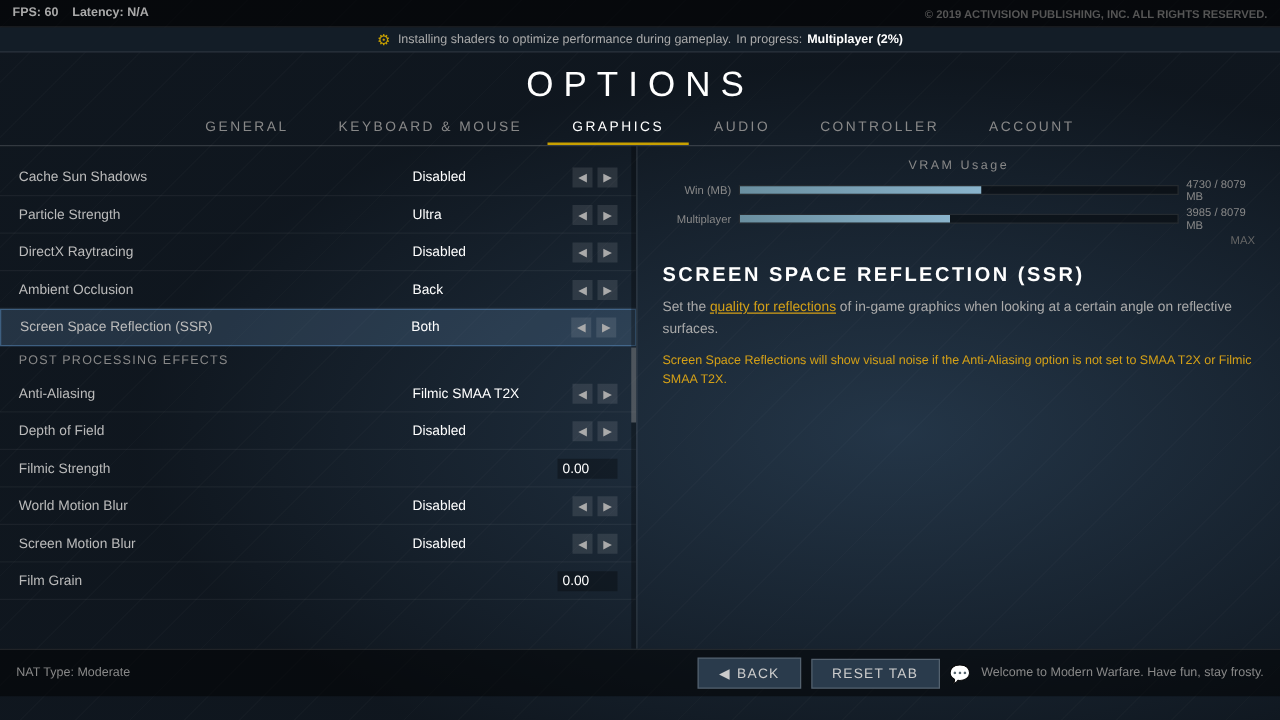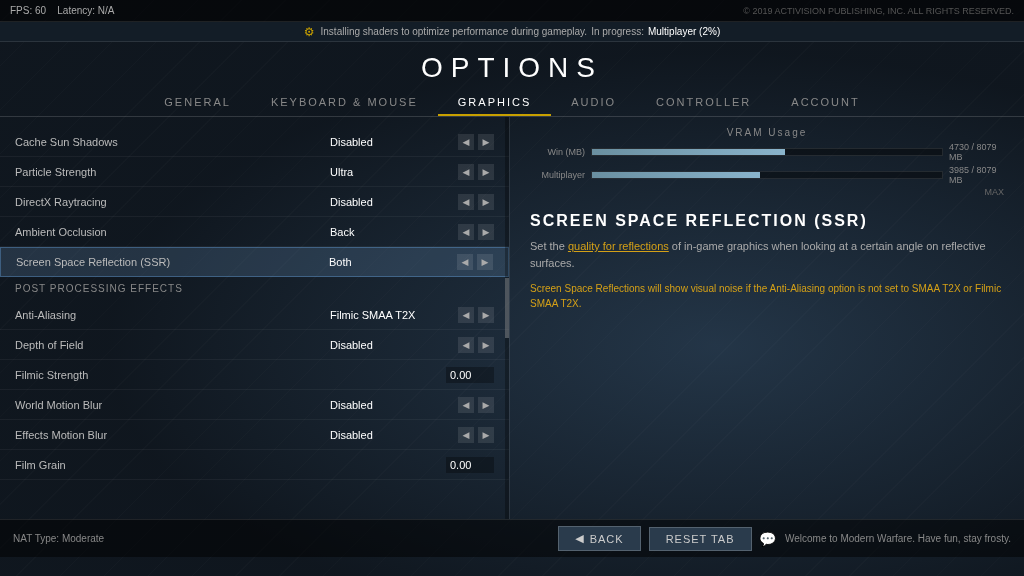--- a/index.html
+++ b/index.html
@@ -41,20 +41,21 @@
     .top-bar {
       position: relative;
       z-index: 10;
       background: rgba(0,0,0,0.6);
       height: 22px;
       display: flex;
       align-items: center;
       justify-content: space-between;
       padding: 0 10px;
       border-bottom: 1px solid rgba(255,255,255,0.1);
+      font-weight: bold;
     }
 
     .top-bar-left {
       font-size: 10px;
       color: #aaa;
     }
 
     .notification-bar {
       position: relative;
       z-index: 10;
@@ -69,21 +70,21 @@
     }
 
     .notification-bar .icon {
       color: #c8a000;
       margin-right: 6px;
       font-size: 12px;
     }
 
     .notif-progress {
       color: #fff;
-      font-weight: normal;
+      font-weight: bold;
     }
 
     
     .title-section {
       position: relative;
       z-index: 10;
       text-align: center;
       padding: 10px 0 6px;
     }
 
@@ -469,21 +470,21 @@
     <div class="settings-row">
       <span class="label">World Motion Blur</span>
       <span class="value">Disabled</span>
       <div class="arrows">
         <div class="arrow-btn">◀</div>
         <div class="arrow-btn">▶</div>
       </div>
     </div>
 
     <div class="settings-row">
-      <span class="label">Effects Motion Blur</span>
+      <span class="label">Screen Motion Blur</span>
       <span class="value">Disabled</span>
       <div class="arrows">
         <div class="arrow-btn">◀</div>
         <div class="arrow-btn">▶</div>
       </div>
     </div>
 
     <div class="settings-row">
       <span class="label">Film Grain</span>
       <input class="input-value" type="text" value="0.00" style="">

